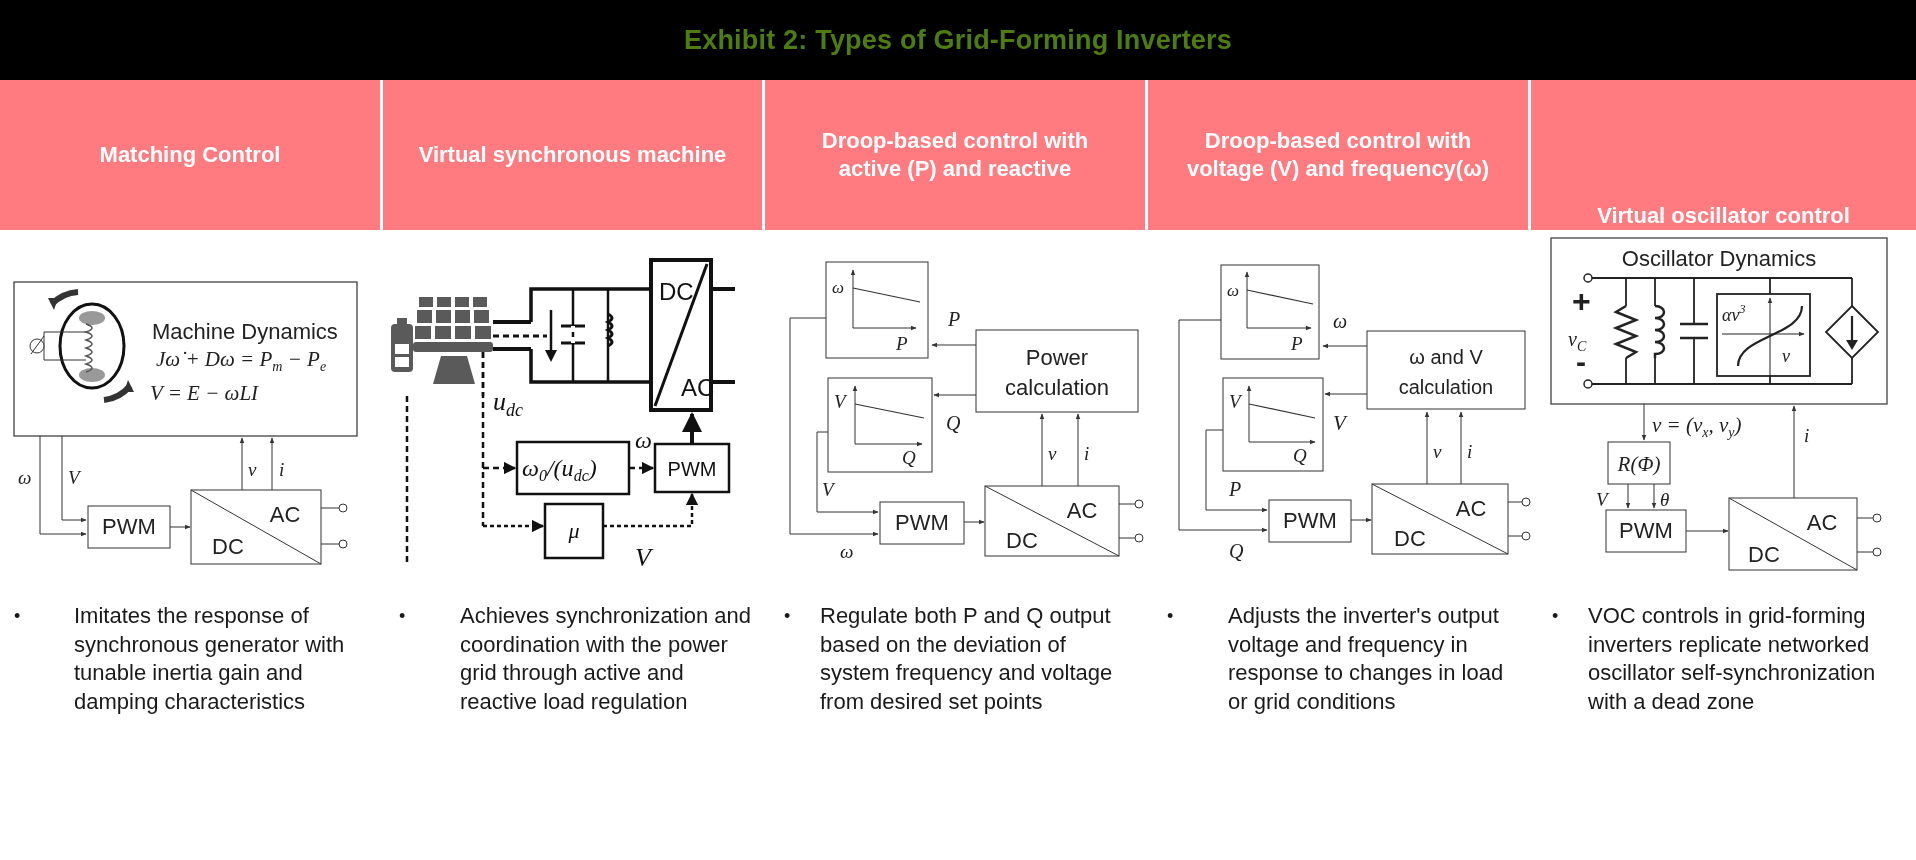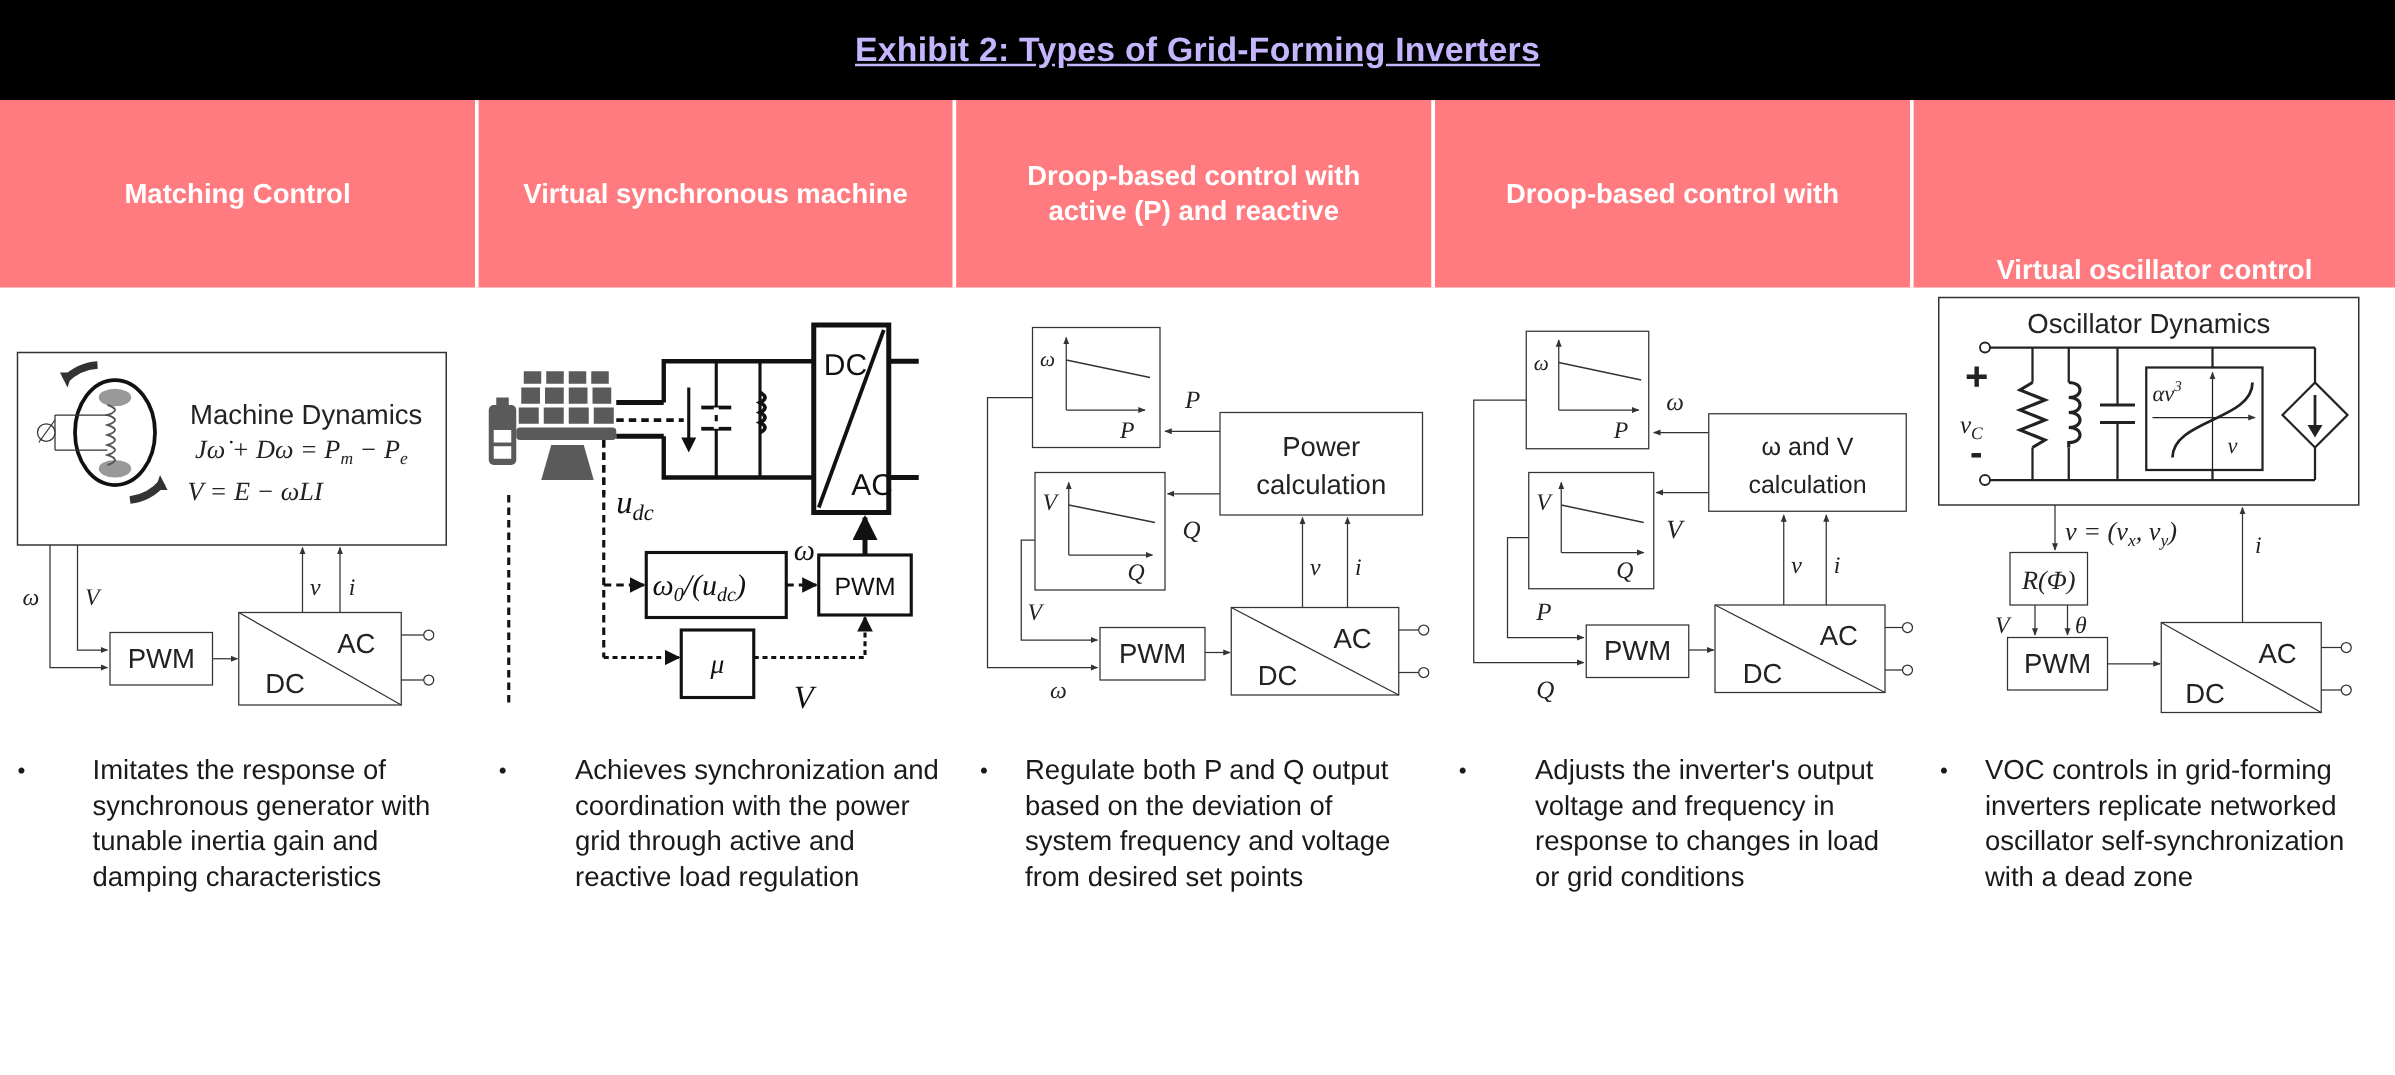--- a/index.html
+++ b/index.html
@@ -1,18 +1,18 @@
 <!DOCTYPE html>
 <html><head>
 <meta charset="utf-8">
 <style>
   html, body { margin: 0; padding: 0; background: #ffffff; }
   body { width: 1916px; height: 860px; position: relative; overflow: hidden; font-family: "Liberation Sans", sans-serif; }
   .titlebar { position: absolute; left: 0; top: 0; width: 1916px; height: 80px; background: #000000; display: flex; align-items: center; justify-content: center; }
-  .titlebar h1 { margin: 0; color: #c4b5fd; font-family: "Liberation Sans", sans-serif; font-weight: bold; font-size: 27px; letter-spacing: 0.2px; text-decoration: underline; }
+  .titlebar h1 { margin: 0; color: #4d7c0f; font-family: "Liberation Sans", sans-serif; font-weight: bold; font-size: 27px; letter-spacing: 0.2px; }
   .headers { position: absolute; left: 0; top: 80px; width: 1916px; height: 150px; display: flex; }
   .hcell { flex: 0 0 auto; height: 150px; background: #ff7b80; display: flex; align-items: center; justify-content: center; text-align: center; color: #ffffff; font-weight: bold; font-size: 22px; line-height: 28px; padding: 0 14px; box-sizing: border-box; border-right: 3px solid #ffffff; }
   .hcell:last-child { border-right: none; align-items: flex-end; }
   .hcell span { display: block; }
   .panel { position: absolute; top: 236px; width: 383px; height: 340px; }
   .panel svg { width: 100%; height: 100%; overflow: visible; }
   .desc { position: absolute; top: 602px; width: 360px; font-family: "Liberation Sans", sans-serif; font-size: 22px; line-height: 28.5px; color: #1a1a1a; }
   .desc .bullet { position: absolute; left: 0; top: 0; font-size: 18px; }
   .desc .text { position: absolute; left: 60px; top: 0; width: 300px; }
   svg text { font-family: "Liberation Sans", sans-serif; }
@@ -34,20 +34,21 @@
   </div>
   <div class="hcell" style="width:383px">
     <div>
       <span>Droop-based control with</span>
       <span>active (P) and reactive</span>
     </div>
   </div>
   <div class="hcell" style="width:383px">
     <div>
       <span>Droop-based control with</span>
+      <span>voltage (V) and frequency(ω)</span>
     </div>
   </div>
   <div class="hcell" style="width:385px">
     <div>
       <span>Virtual oscillator control</span>
     </div>
   </div>
 </div>
 
 <div class="panel" style="left:0px">

